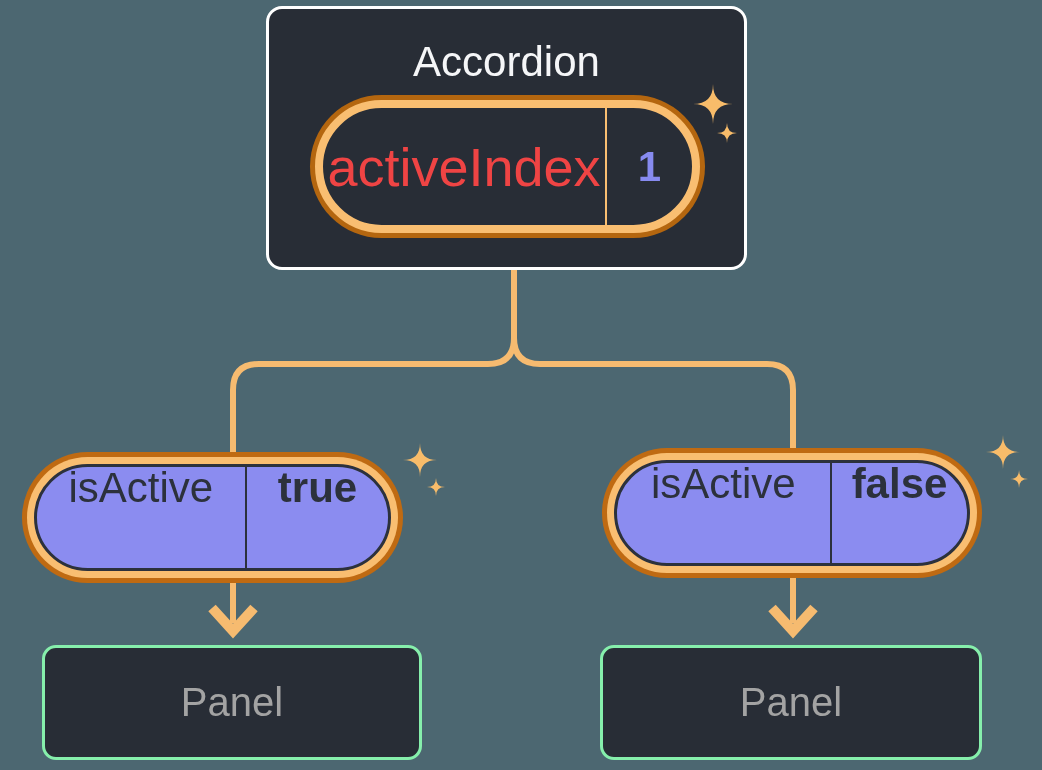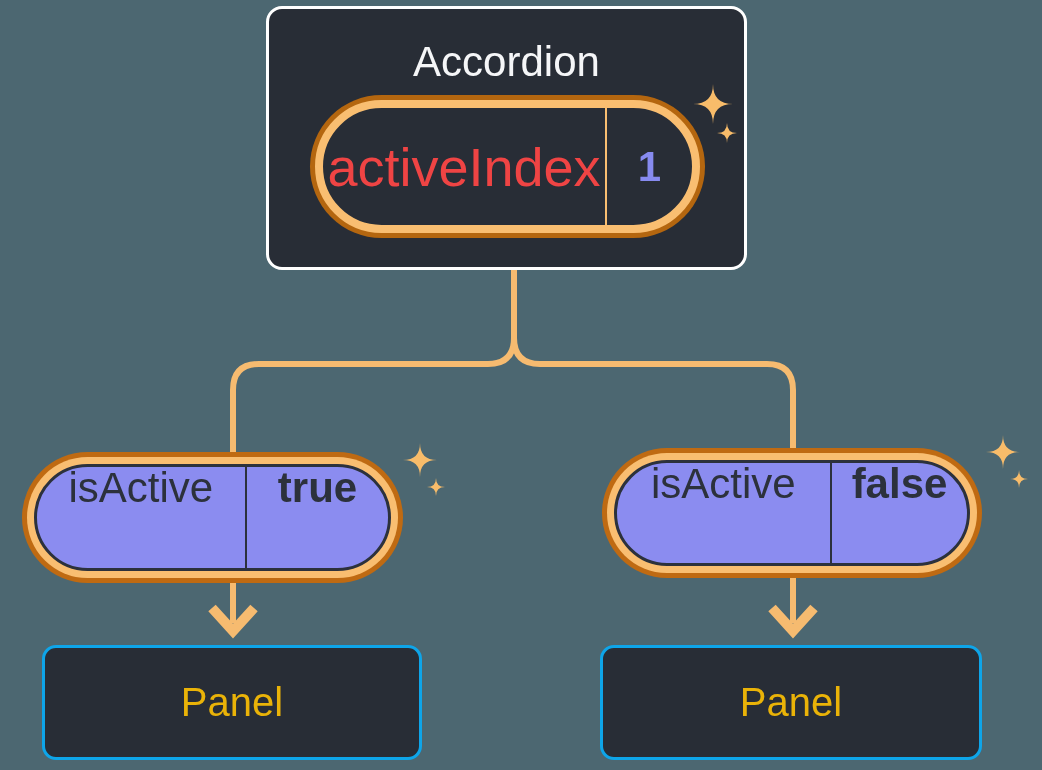--- a/index.html
+++ b/index.html
@@ -57,23 +57,23 @@
   .prop-pill .value{
     text-align:center;font-size:42px;font-weight:700;color:#2C313C;line-height:1;
   }
   #prop-left{left:22px;top:452px;width:381px;height:131px;}
   #prop-left .value{width:141px;}
   #prop-right{left:602px;top:448px;width:380px;height:130px;}
   #prop-right .value{width:135px;}
 
   
   .panel-node{
-    position:absolute;background:#282D36;border:3px solid #0ea5e9;border-radius:14px;
+    position:absolute;background:#282D36;border:3px solid #86efac;border-radius:14px;
     display:flex;align-items:center;justify-content:center;z-index:2;
-    font-size:40px;font-weight:500;color:#eab308;
+    font-size:40px;font-weight:500;color:#a3a3a3;
   }
   #panel-left{left:42px;top:645px;width:380px;height:115px;}
   #panel-right{left:600px;top:645px;width:382px;height:115px;}
 </style>
 </head>
 <body>
 
 <div class="canvas">
 
   <svg id="lines-layer" width="1042" height="770" viewBox="0 0 1042 770">

